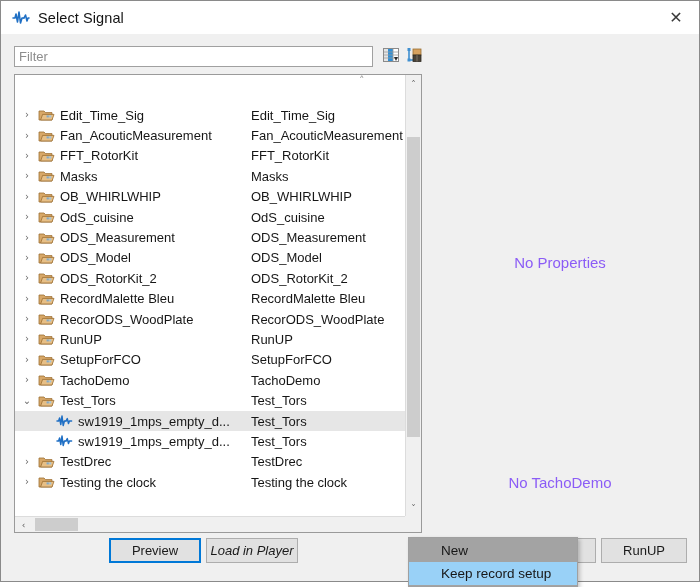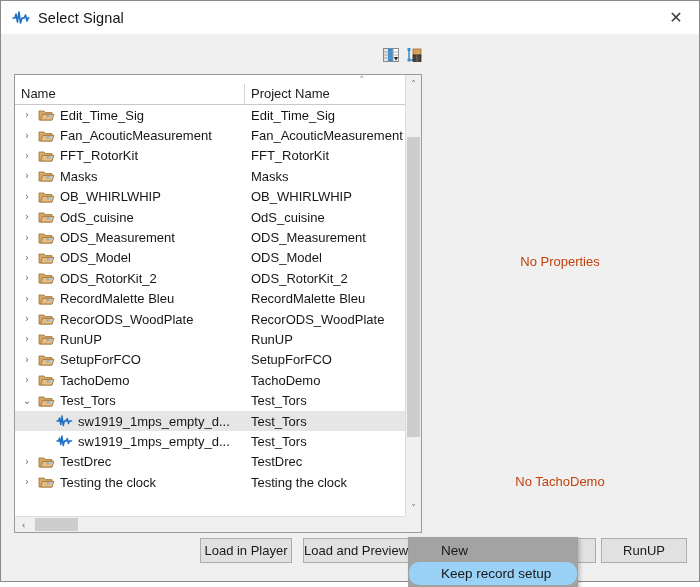--- a/index.html
+++ b/index.html
@@ -311,22 +311,22 @@
     top: 275px;
     right: 8px;
     height: 224px;
     display: flex;
     align-items: flex-start;
     justify-content: center;
     padding-top: 165px;
     box-sizing: border-box;
   }
   .empty-text {
-    font-size: 13px;
-    color: #c2410c;
+    font-size: 15px;
+    color: #8b5cf6;
   }
 
   
   .buttonbar {
     position: absolute;
     left: 0;
     bottom: 0;
     width: 100%;
     height: 52px;
   }
@@ -345,21 +345,21 @@
     display: flex;
     align-items: center;
     justify-content: center;
     white-space: nowrap;
   }
   .btn.focused {
     border: 2px solid #0078d7;
     background: #e1e1e1;
   }
   #btn-preview       { left: 108px; width: 92px; }
-  #btn-load-player   { left: 199px; width: 92px; }
+  #btn-load-player   { left: 205px; width: 92px; font-style: italic; }
   #btn-load-preview  { left: 302px; width: 106px; }
   #btn-cancel        { left: 509px; width: 86px; }
   #btn-help          { left: 600px; width: 86px; }
 
   .splitbtn {
     position: absolute;
     left: 409px;
     top: 9px;
     width: 94px;
     height: 25px;
@@ -414,21 +414,21 @@
     height: 23px;
     display: flex;
     align-items: center;
     padding-left: 32px;
     font-size: 13.5px;
     color: #171717;
     cursor: default;
     box-sizing: border-box;
     white-space: nowrap;
   }
-  .menu-item.highlight { background: #99d1f7; border-radius: 10px; }
+  .menu-item.highlight { background: #99d1f7; }
 </style>
 </head>
 <body>
 
 <div class="window">
 
   <div class="titlebar">
     <span class="title-icon">
       <svg width="18" height="16" viewBox="0 0 18 16">
         <path d="M1 8 L3 8 L4 4 L5.5 12 L7 2 L8.5 13 L10 8 L12 8" stroke="#1f6fc4" stroke-width="1.6" fill="none" stroke-linejoin="round" stroke-linecap="round"></path>
@@ -437,20 +437,21 @@
     </span>
     <span class="title-text">Select Signal</span>
     <div class="close-btn">
       <span class="close-glyph">✕</span>
     </div>
   </div>
 
   <div class="client">
 
     <div class="filter-row">
+      <input class="filter-input" type="text" placeholder="Filter" style="">
       <div class="tool-btn" id="tool-columns">
         <span>
           <svg width="17" height="17" viewBox="0 0 17 17">
             <rect x="0.5" y="1.5" width="15" height="13" fill="#ffffff" stroke="#8a8a8a"></rect>
             <rect x="1" y="2" width="4" height="12" fill="#e4e4e4"></rect>
             <rect x="5" y="2" width="5" height="12" fill="#2f8fd6"></rect>
             <line x1="1" y1="5" x2="15.5" y2="5" stroke="#9a9a9a" stroke-width="0.8"></line>
             <line x1="1" y1="8" x2="15.5" y2="8" stroke="#9a9a9a" stroke-width="0.8"></line>
             <line x1="1" y1="11" x2="15.5" y2="11" stroke="#9a9a9a" stroke-width="0.8"></line>
             <line x1="10" y1="2" x2="10" y2="14" stroke="#9a9a9a" stroke-width="0.8"></line>
@@ -471,24 +472,20 @@
         </span>
       </div>
     </div>
 
     <div class="tree-panel">
 
       <div class="sort-strip">
         <span class="sort-caret">˄</span>
       </div>
 
-      <div class="tree-header">
-        <div class="th th-name">Name</div>
-        <div class="th th-project">Project Name</div>
-      </div>
 
       <div class="tree-rows" id="tree-rows">
           <div class="trow">
             <div class="cell-name">
               <span class="chev">›</span>
               <span class="ico">
                 <svg width="17" height="14" viewBox="0 0 17 14">
                   <path d="M1 12 L1 3 L6 3 L7.5 4.6 L14 4.6 L14 12 Z" fill="#d8a868" stroke="#9c6f32" stroke-width="0.8"></path>
                   <path d="M2.6 12 L4.6 6.4 L16 6.4 L14 12 Z" fill="#e7bf86" stroke="#9c6f32" stroke-width="0.8"></path>
                   <rect x="8.6" y="7.4" width="2.2" height="2" fill="#7fa8c9"></rect>
@@ -782,22 +779,22 @@
     </div>
 
     <div class="props-panel">
       <span class="empty-text">No Properties</span>
     </div>
     <div class="comments-panel">
       <span class="empty-text">No TachoDemo</span>
     </div>
 
     <div class="buttonbar">
+      <button class="btn focused" id="btn-preview">Preview</button>
       <button class="btn" id="btn-load-player">Load in Player</button>
-      <button class="btn" id="btn-load-preview">Load and Preview</button>
 
       <div class="splitbtn">
         <div class="splitbtn-main">Post-Analyze</div>
         <div class="splitbtn-arrow">
           <span class="caret"></span>
         </div>
       </div>
 
       <button class="btn" id="btn-cancel">Cancel</button>
       <button class="btn" id="btn-help">RunUP</button>

